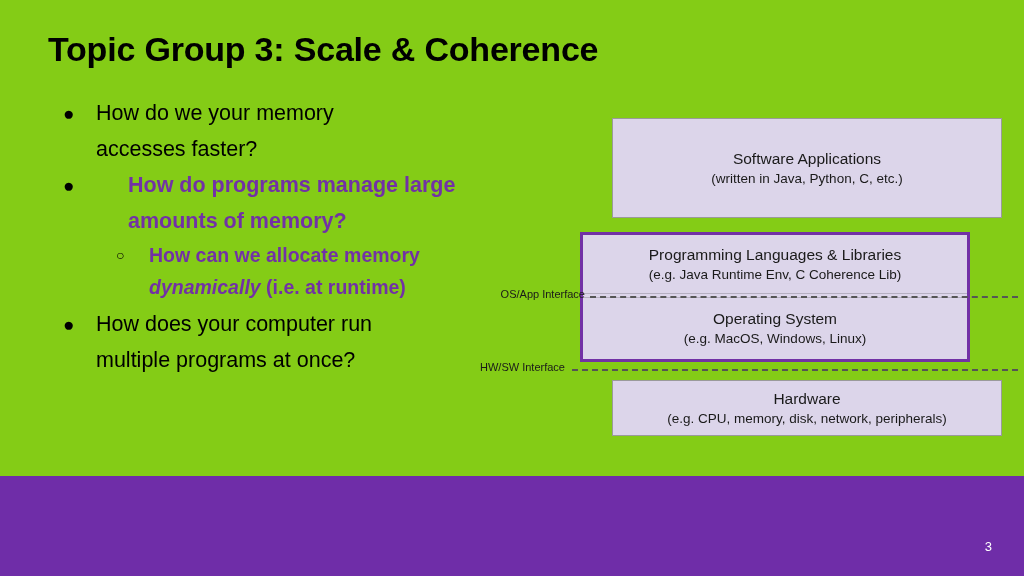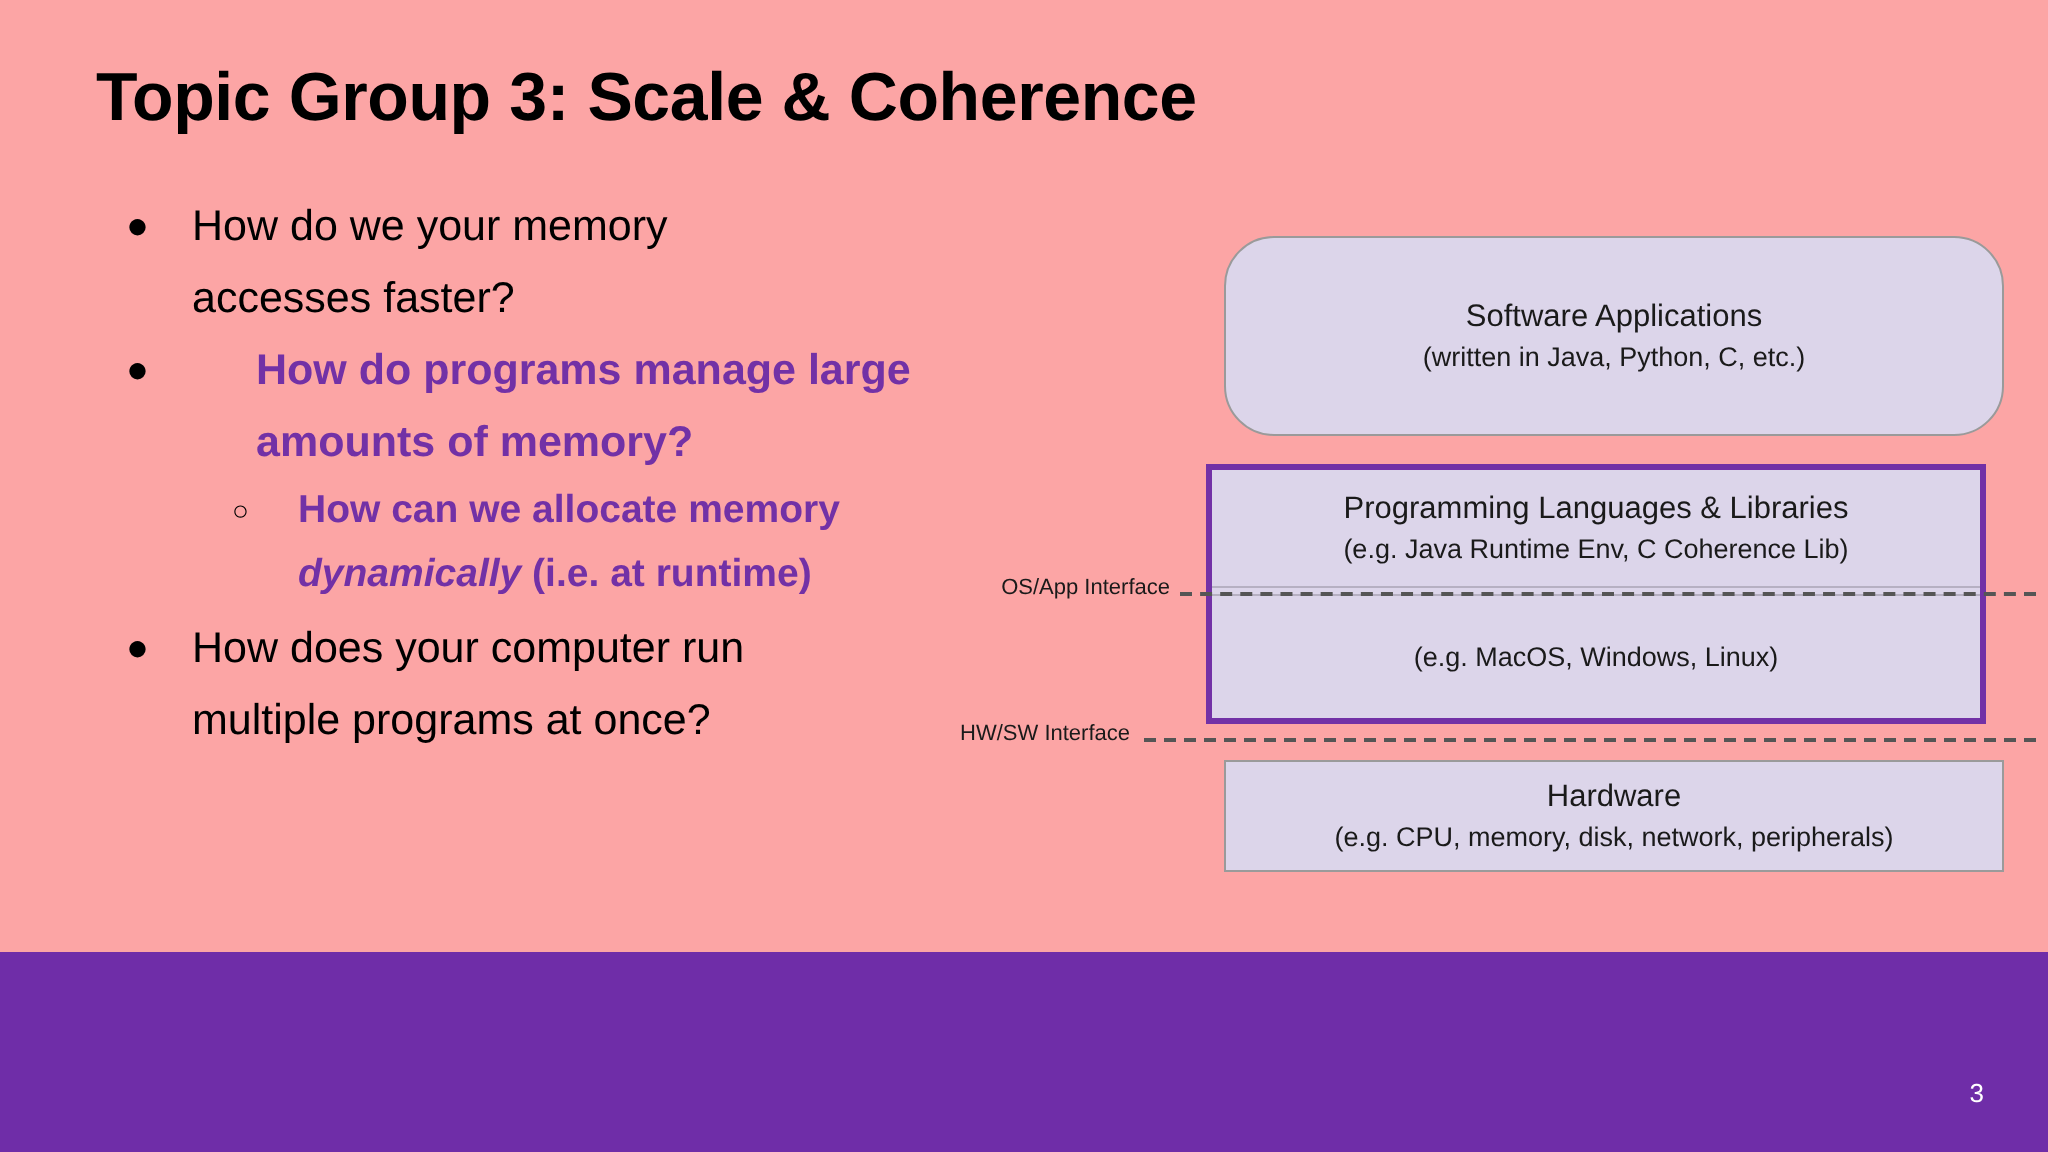--- a/index.html
+++ b/index.html
@@ -13,21 +13,21 @@
     font-family: "Liberation Sans", sans-serif;
     overflow: hidden;
     position: relative;
   }
 
   #slide {
     position: absolute;
     left: 0; top: 0;
     width: 1024px;
     height: 576px;
-    background: #fca5a5;
+    background: #84cc16;
   }
 
   
   #slide-title {
     position: absolute;
     left: 48px;
     top: 30px;
     width: 900px;
     font-size: 34px;
     font-weight: bold;
@@ -116,27 +116,26 @@
     font-size: 13.5px;
     line-height: 19px;
     white-space: nowrap;
   }
 
   #box-software {
     left: 612px;
     top: 118px;
     width: 390px;
     height: 100px;
-    border-radius: 25px;
   }
 
   
   #box-middle-frame {
     position: absolute;
-    left: 603px;
+    left: 580px;
     top: 232px;
     width: 390px;
     height: 130px;
     border: 3px solid #7231a6;
     box-sizing: border-box;
     background: #dcd5ea;
   }
   #box-languages {
     position: absolute;
     left: 0px;
@@ -278,20 +277,21 @@
       <div class="box-title">Software Applications</div>
       <div class="box-sub">(written in Java, Python, C, etc.)</div>
     </div>
 
     <div id="box-middle-frame">
       <div id="box-languages">
         <div class="box-title">Programming Languages &amp; Libraries</div>
         <div class="box-sub">(e.g. Java Runtime Env, C Coherence Lib)</div>
       </div>
       <div id="box-os">
+        <div class="box-title">Operating System</div>
         <div class="box-sub">(e.g. MacOS, Windows, Linux)</div>
       </div>
     </div>
 
     <div class="stack-box" id="box-hardware">
       <div class="box-title">Hardware</div>
       <div class="box-sub">(e.g. CPU, memory, disk, network, peripherals)</div>
     </div>
 
     <div class="dash-line" id="dash-osapp"></div>

